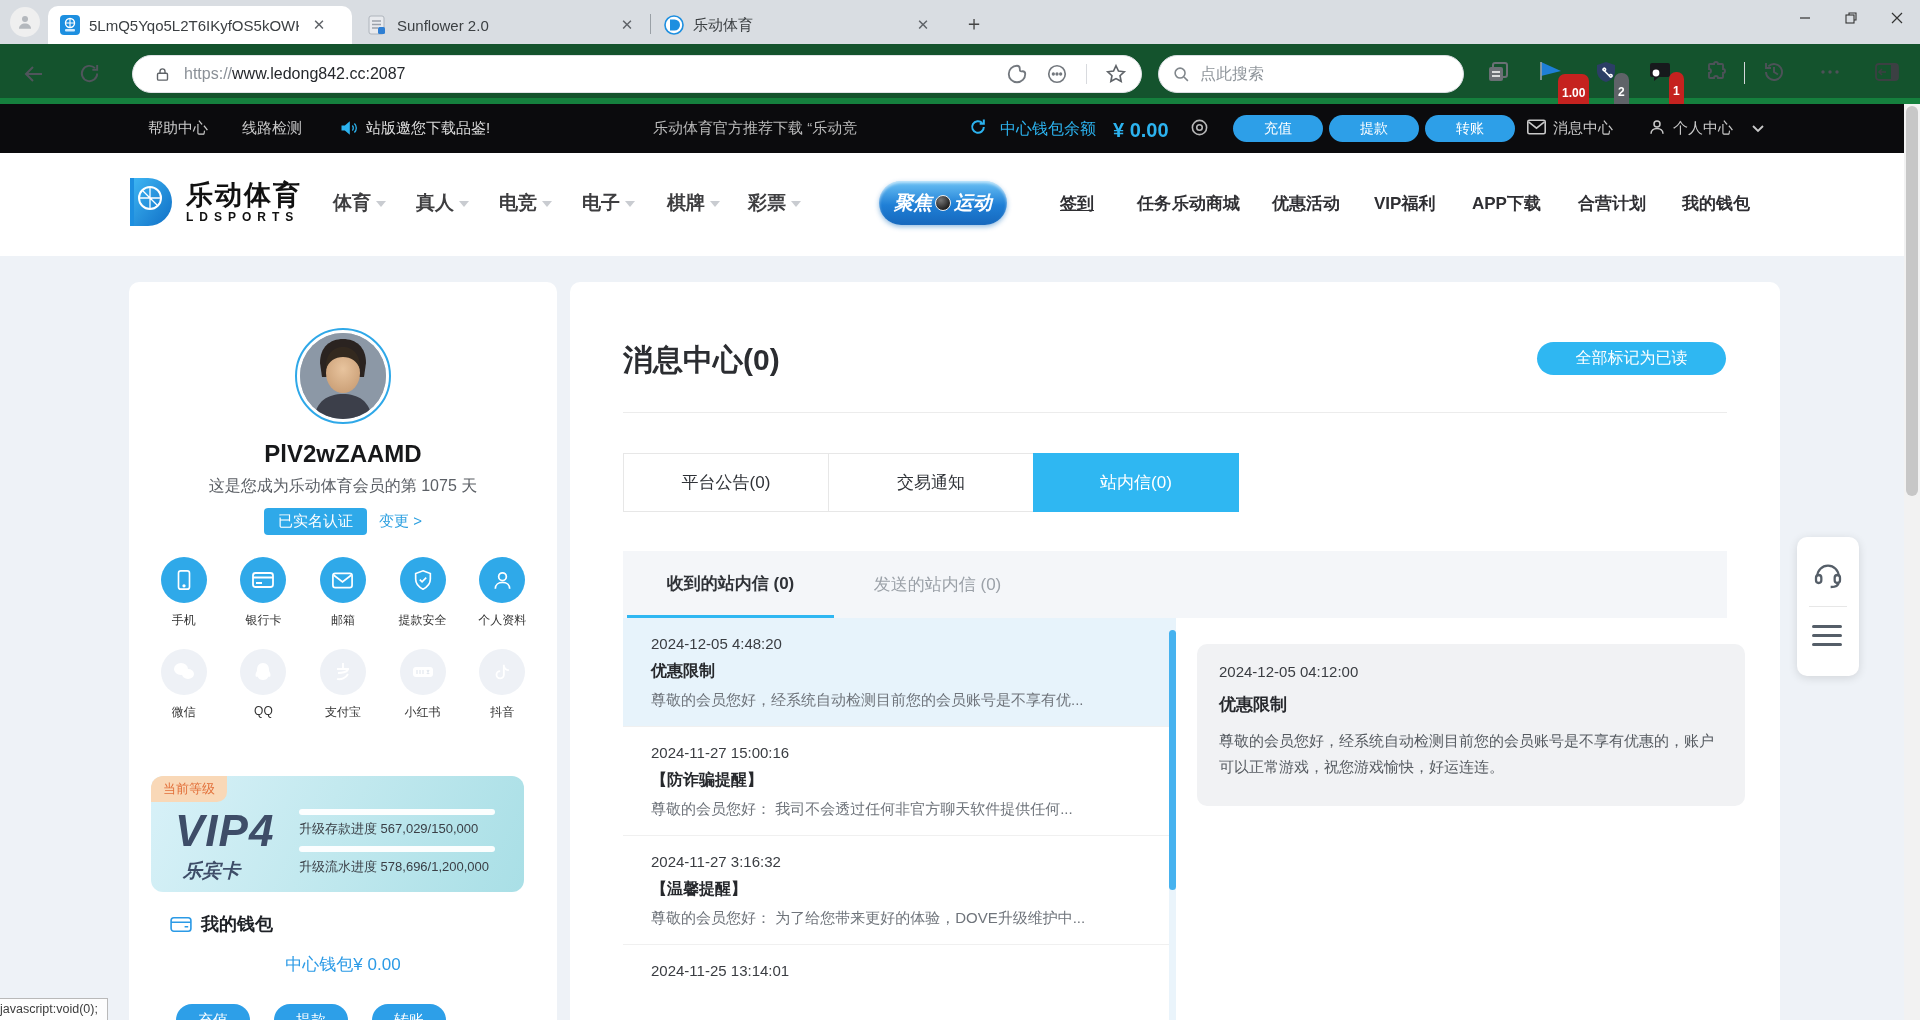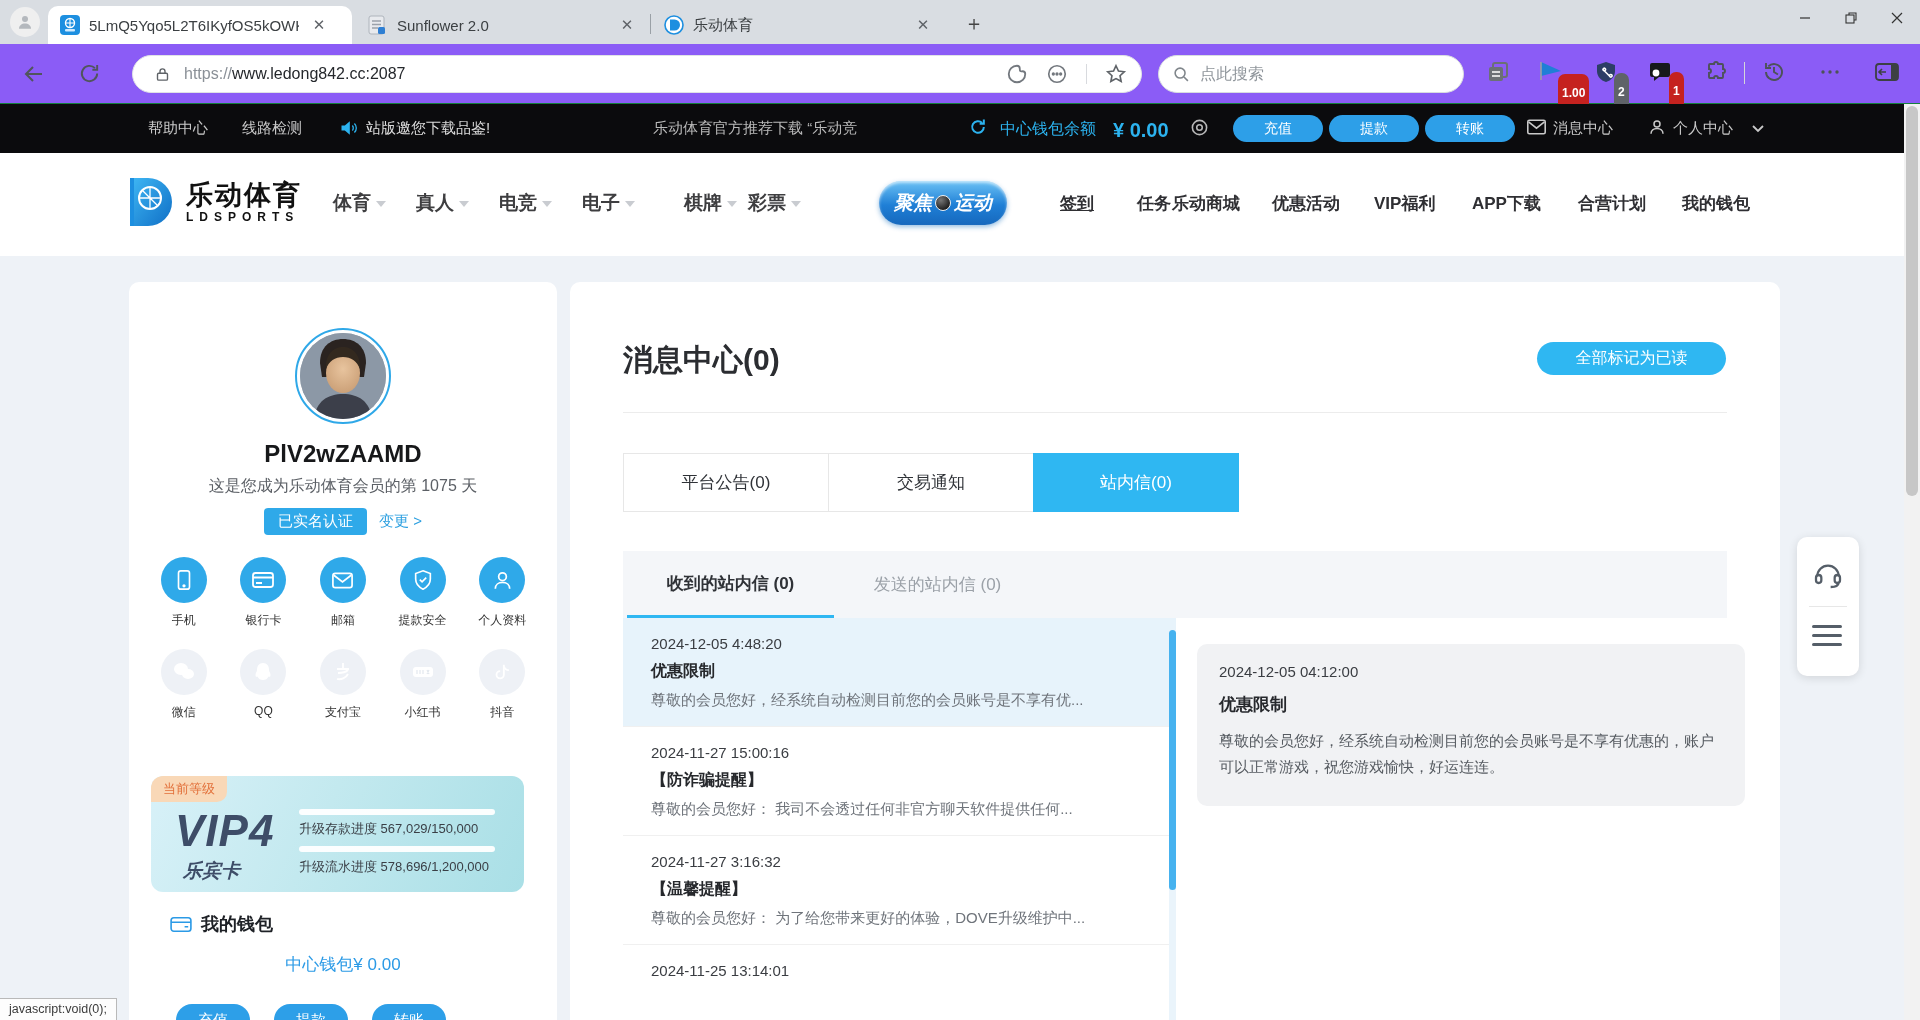--- a/index.html
+++ b/index.html
@@ -12,21 +12,21 @@
   .tab { position:absolute; top:6px; height:38px; display:flex; align-items:center; padding:0 10px 0 12px; color:#3c4043; font-size:15px; }
   .tab.active { background:#fff; border-radius:10px 10px 0 0; }
   .tab .favicon { width:20px; height:20px; margin-right:9px; flex:none; }
   .tab .tab-label { flex:1; overflow:hidden; white-space:nowrap; max-width:210px; }
   .tab .tab-close { margin-left:10px; color:#5f6368; font-size:15px; width:20px; height:20px; line-height:20px; text-align:center; border-radius:50%; }
   .tab-sep { position:absolute; top:14px; width:1px; height:20px; background:#9aa0a6; }
   .new-tab { position:absolute; left:962px; top:12px; width:24px; height:24px; color:#444; font-size:20px; text-align:center; line-height:22px; }
   .win-controls { position:absolute; right:0; top:0; height:44px; display:flex; }
   .win-btn { width:46px; height:36px; display:flex; align-items:center; justify-content:center; color:#333; }
 
-  .toolbar { position:absolute; left:0; top:44px; width:1920px; height:60px; background:#8b5cf6; border-bottom:1px solid #15803d; }
+  .toolbar { position:absolute; left:0; top:44px; width:1920px; height:60px; background:#14532d; border-bottom:6px solid #15803d; }
   .tool-icon { position:absolute; top:18px; width:24px; height:24px; color:#50555c; }
   .address-bar { position:absolute; left:132px; top:11px; width:1010px; height:38px; background:#fff; border:1px solid #e0e2e6; border-radius:19px; display:flex; align-items:center; padding:0 14px; }
   .address-bar .lock { width:15px; height:15px; margin:0 14px 0 8px; color:#5f6368; flex:none; }
   .url { font-size:16px; white-space:nowrap; overflow:hidden; flex:1; }
   .url .scheme { color:#8a9097; }
   .url .host { color:#25282c; }
   .addr-actions { display:flex; align-items:center; gap:18px; margin-left:auto; color:#5f6368; }
   .addr-divider { width:1px; height:20px; background:#d8dade; }
   .search-box { position:absolute; left:1158px; top:11px; width:306px; height:38px; background:#fff; border:1px solid #d8dce0; border-radius:19px; display:flex; align-items:center; padding:0 14px; }
   .search-box input { border:none; outline:none; font-size:16px; color:#333; width:200px; background:transparent; font-family:inherit; }
@@ -112,21 +112,21 @@
   
   .float-widget { position:absolute; left:1797px; top:537px; width:62px; height:139px; background:#fff; border-radius:10px; box-shadow:0 2px 10px rgba(0,0,0,.12); }
   .fw-icon { position:absolute; left:15px; width:32px; height:32px; color:#555e68; }
   .fw-divider { position:absolute; left:12px; top:69px; width:38px; height:1px; background:#e7e7e7; }
   .hamburger span { display:block; height:3px; background:#555e68; border-radius:2px; margin-bottom:6px; }
   .hamburger span:nth-child(1){width:30px;} .hamburger span:nth-child(2){width:30px;} .hamburger span:nth-child(3){width:30px; margin-bottom:0;}
 
   
   .page-scrollbar { position:absolute; left:1904px; top:104px; width:16px; height:916px; background:#f2f2f2; }
   .page-scroll-thumb { position:absolute; left:2px; top:2px; width:12px; height:390px; background:#c7c7c7; border-radius:6px; }
-  .status-bar { position:absolute; left:0; top:998px; height:22px; background:#fdfdfd; border:1px solid #b9b9b9; border-left:none; border-bottom:none; font-size:12.5px; color:#3c3c3c; padding:3px 9px 0 9px; }
+  .status-bar { position:absolute; left:0; top:998px; height:22px; background:#fdfdfd; border:1px solid #b9b9b9; border-left:none; border-bottom:none; font-size:12.5px; color:#3c3c3c; padding:3px 9px 0 0; }
 
   svg { display:block; }
 </style>
 </head>
 <body>
 
 <div id="screen">
 
   <div class="tabbar">
     <div class="profile-chip">
@@ -377,21 +377,21 @@
       <span class="logo-text">
         <div class="logo-cn">乐动体育</div>
         <div class="logo-en">LDSPORTS</div>
       </span>
     </div>
 
     <span class="nav-menu-item" style="left:333px;"><span>体育</span><span class="nav-caret"></span></span>
     <span class="nav-menu-item" style="left:416px;"><span>真人</span><span class="nav-caret"></span></span>
     <span class="nav-menu-item" style="left:499px;"><span>电竞</span><span class="nav-caret"></span></span>
     <span class="nav-menu-item" style="left:582px;"><span>电子</span><span class="nav-caret"></span></span>
-    <span class="nav-menu-item" style="left:684px;"><span>棋牌</span><span class="nav-caret"></span></span>
+    <span class="nav-menu-item" style="left:667px;"><span>棋牌</span><span class="nav-caret"></span></span>
     <span class="nav-menu-item" style="left:748px;"><span>彩票</span><span class="nav-caret"></span></span>
 
     <div class="focus-pill">
       <span>聚焦</span>
         <span class="focus-ball"></span>
         <span>运动</span>
     </div>
 
     <span class="nav-link" style="left:1060px;text-decoration:underline;">签到</span>
     <span class="nav-link" style="left:1137px;">任务</span>

